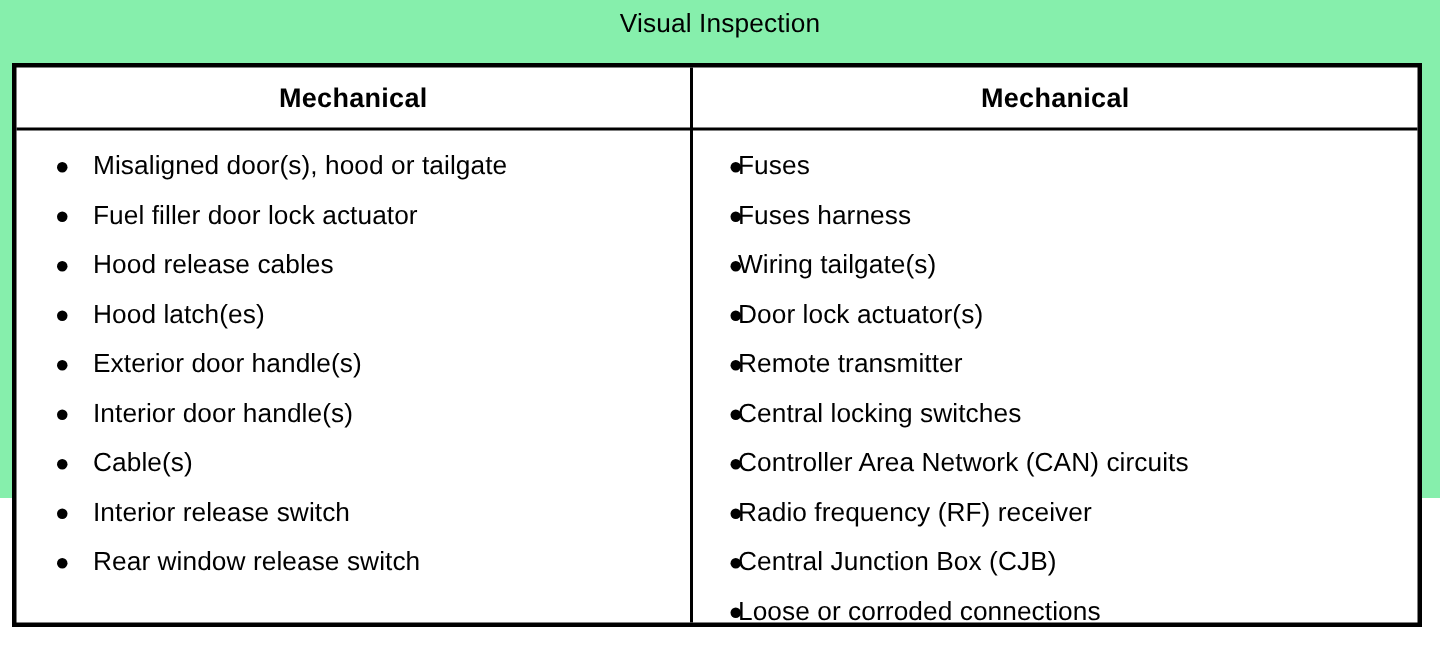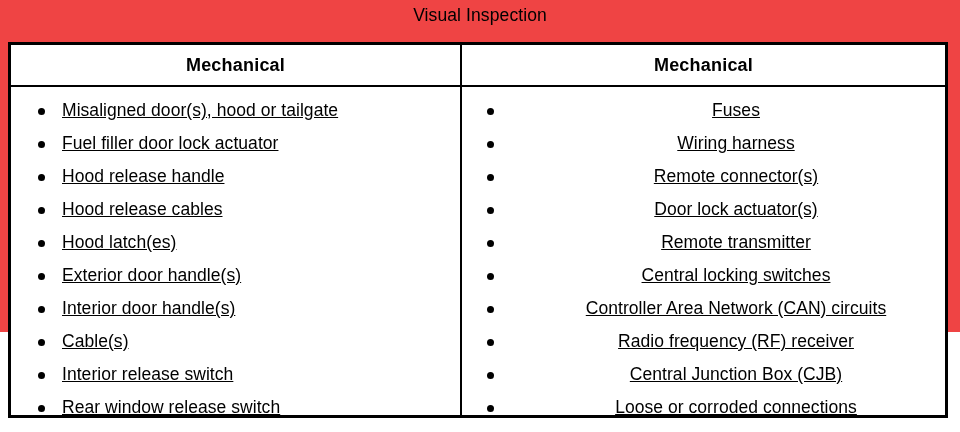--- a/index.html
+++ b/index.html
@@ -14,21 +14,21 @@
     overflow: hidden;
     font-family: "Liberation Sans", sans-serif;
     color: #000000;
     -webkit-font-smoothing: none;
   }
 
   .page {
     position: relative;
     width: 960px;
     height: 332px;
-    background: #ef4444;
+    background: #86efac;
   }
 
   
   .title {
     position: absolute;
     left: 0;
     top: 4px;
     width: 960px;
     text-align: center;
     font-size: 17.5px;
@@ -130,30 +130,29 @@
   .bullet {
     position: absolute;
     top: 13.5px;
     width: 7px;
     height: 7px;
     border-radius: 50%;
     background: #000000;
   }
   .item-text {
     display: block;
-    text-decoration: underline;
   }
 
   
   .col-left  .bullet    { left: 27px; }
   .col-left  .item-text { padding-left: 51px; }
 
   
   .col-right .bullet    { left: 25px; }
-  .col-right .item-text { padding-left: 65px; text-align: center; }
+  .col-right .item-text { padding-left: 30px; }
 </style>
 </head>
 <body>
 
 <div class="page">
 
   <div class="title">Visual Inspection</div>
 
   <div class="table">
     <div class="table-inner">
@@ -172,24 +171,20 @@
             <li class="item">
               <span class="bullet"></span>
               <span class="item-text">Misaligned door(s), hood or tailgate</span>
             </li>
             <li class="item">
               <span class="bullet"></span>
               <span class="item-text">Fuel filler door lock actuator</span>
             </li>
             <li class="item">
               <span class="bullet"></span>
-              <span class="item-text">Hood release handle</span>
-            </li>
-            <li class="item">
-              <span class="bullet"></span>
               <span class="item-text">Hood release cables</span>
             </li>
             <li class="item">
               <span class="bullet"></span>
               <span class="item-text">Hood latch(es)</span>
             </li>
             <li class="item">
               <span class="bullet"></span>
               <span class="item-text">Exterior door handle(s)</span>
             </li>
@@ -213,25 +208,25 @@
         </div>
 
         <div class="col col-right">
           <ul class="list">
             <li class="item">
               <span class="bullet"></span>
               <span class="item-text">Fuses</span>
             </li>
             <li class="item">
               <span class="bullet"></span>
-              <span class="item-text">Wiring harness</span>
-            </li>
-            <li class="item">
-              <span class="bullet"></span>
-              <span class="item-text">Remote connector(s)</span>
+              <span class="item-text">Fuses harness</span>
+            </li>
+            <li class="item">
+              <span class="bullet"></span>
+              <span class="item-text">Wiring tailgate(s)</span>
             </li>
             <li class="item">
               <span class="bullet"></span>
               <span class="item-text">Door lock actuator(s)</span>
             </li>
             <li class="item">
               <span class="bullet"></span>
               <span class="item-text">Remote transmitter</span>
             </li>
             <li class="item">

